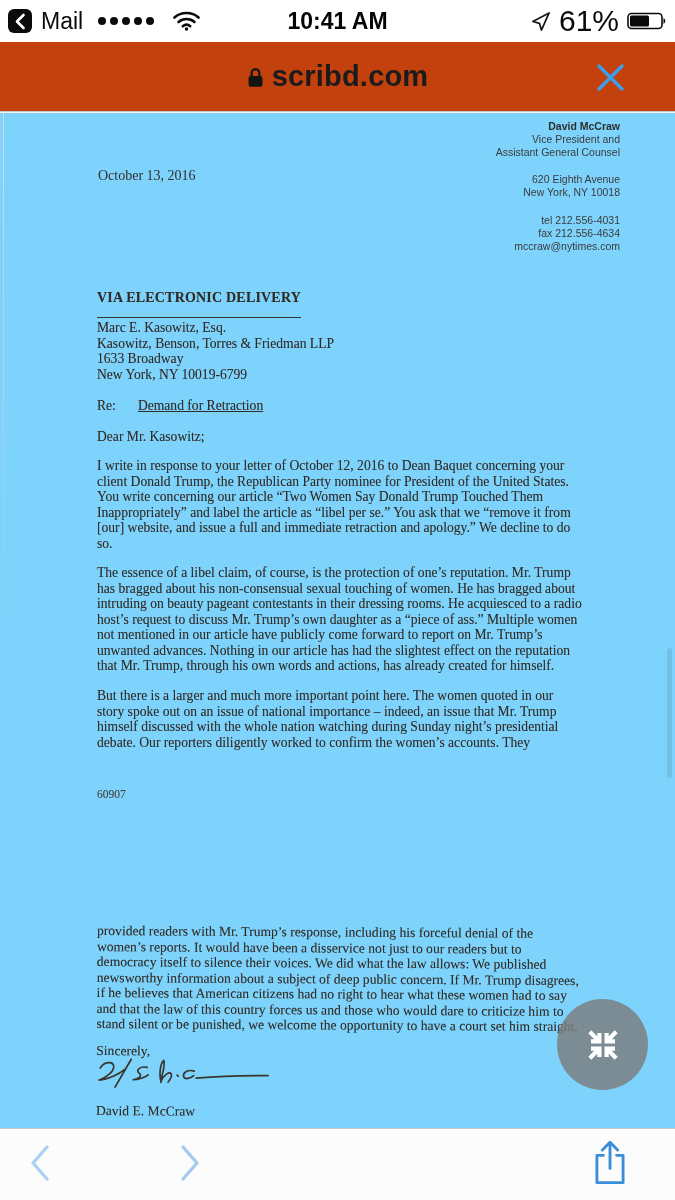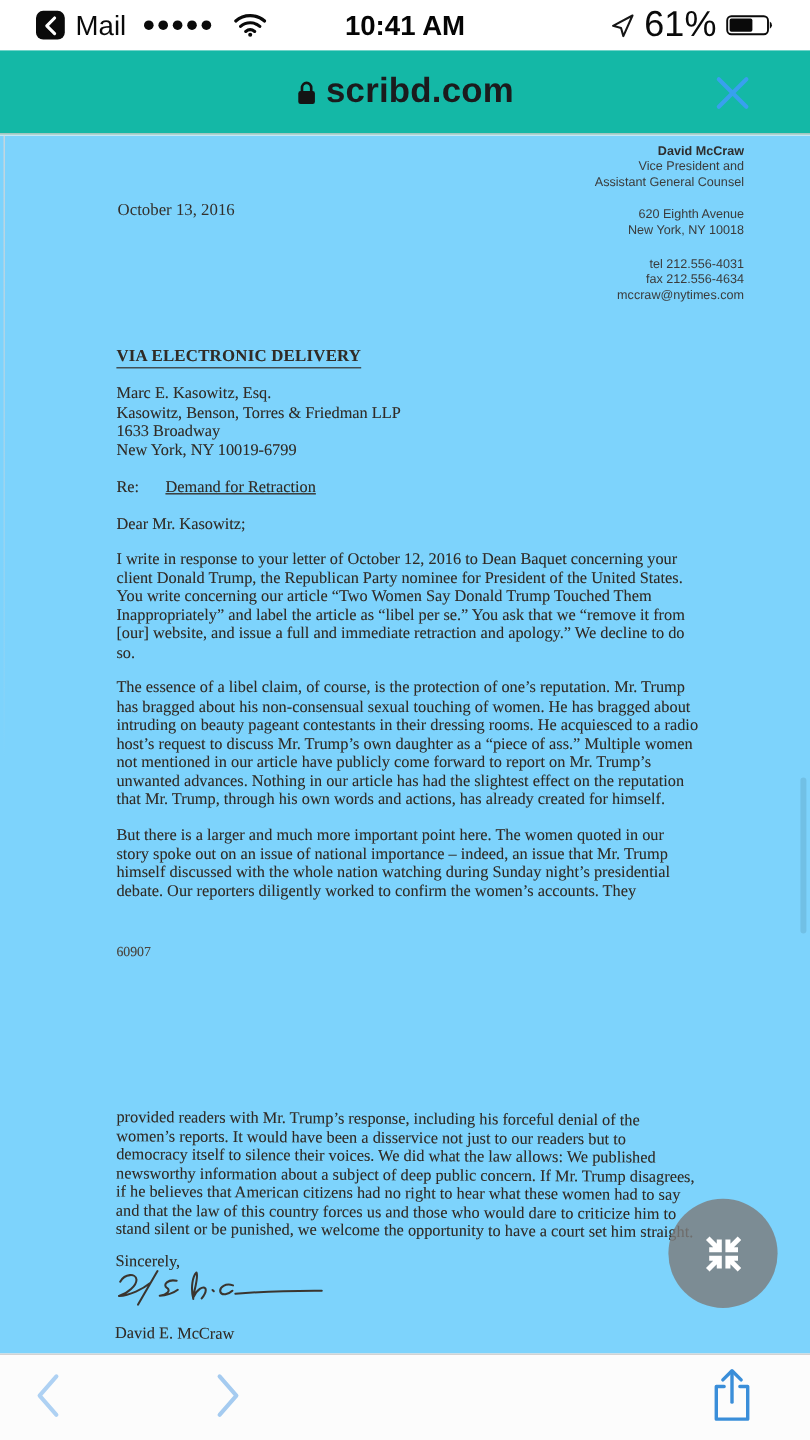--- a/index.html
+++ b/index.html
@@ -7,40 +7,40 @@
   .phone {
     position:relative; width:675px; height:1200px; margin:0 auto;
     background:#fff; overflow:hidden;
     font-family:"Liberation Sans", sans-serif;
     -webkit-font-smoothing:antialiased;
   }
 
   
   .status-bar {
     position:absolute; top:0; left:0; right:0; height:42px;
-    display:flex; align-items:center; padding:0 30px; color:#0a0a0a;
+    display:flex; align-items:center; padding:0 8px; color:#0a0a0a;
   }
   .sb-left { display:flex; align-items:center; gap:9px; }
   .back-chip {
     width:24px; height:24px; border-radius:6px; background:#0a0a0a;
     display:flex; align-items:center; justify-content:center;
   }
   .sb-app { font-size:23px; color:#0a0a0a; margin-right:6px; }
   .signal-dots { display:flex; gap:4px; align-items:center; margin-right:10px; }
   .signal-dots i { width:8px; height:8px; border-radius:50%; background:#0a0a0a; display:block; }
   .sb-center {
     position:absolute; left:0; right:0; text-align:center;
     font-size:23px; font-weight:600; color:#050505; pointer-events:none;
   }
   .sb-right { margin-left:auto; display:flex; align-items:center; gap:8px; z-index:2; }
   .sb-batt-label { font-size:30px; color:#0a0a0a; }
 
   
   .url-bar {
-    position:absolute; top:42px; left:0; right:0; height:70px; background:#14b8a6;
+    position:absolute; top:42px; left:0; right:0; height:70px; background:#c2410c;
     border-bottom:1px solid #c9c9c9; box-shadow:0 2px 0 rgba(0,0,0,0.035);
   }
   .url-center {
     position:absolute; left:0; right:0; top:0; bottom:0;
     display:flex; align-items:center; justify-content:center; gap:8px;
   }
   .url-domain { font-size:29px; font-weight:600; color:#1b1b1d; letter-spacing:0.2px; }
   .close-btn {
     position:absolute; right:47px; top:17px; width:36px; height:36px;
     display:flex; align-items:center; justify-content:center; cursor:pointer;
@@ -63,21 +63,21 @@
   .letterhead .lh-name { font-weight:bold; color:#2e2e2e; }
   .lh-group { margin-top:15px; white-space:pre-line; }
   .doc-date { position:absolute; left:98px; top:55px; font-size:14px; color:#33302c; }
 
   .body-text {
     position:absolute; left:97px; width:522px;
     font-size:13.6px; line-height:15.5px; color:#302b26;
     white-space:pre-line; text-shadow:0 0 0.5px rgba(70,60,50,0.35);
   }
   .via { top:177px; font-weight:bold; font-size:14px; letter-spacing:0.2px; }
-  .via span { border-bottom:1.5px solid #33302c; padding-bottom:1px; }
+  .via span { border-bottom:1.5px solid #33302c; padding-bottom:12px; }
   .recipient { top:207px; }
   .re-line { top:285px; }
   .re-subject { margin-left:22px; text-decoration:underline;margin-top:25px; }
   .salutation { top:316px; }
   .para1 { top:345px; }
   .para2 { top:452px; }
   .para3 { top:575px; }
   .page-num { top:674px; font-size:11.5px; color:#4a453f; }
 
   .page2-wrap { position:absolute; left:0; top:0; right:0; transform:rotate(0.35deg); transform-origin:90px 820px; }

